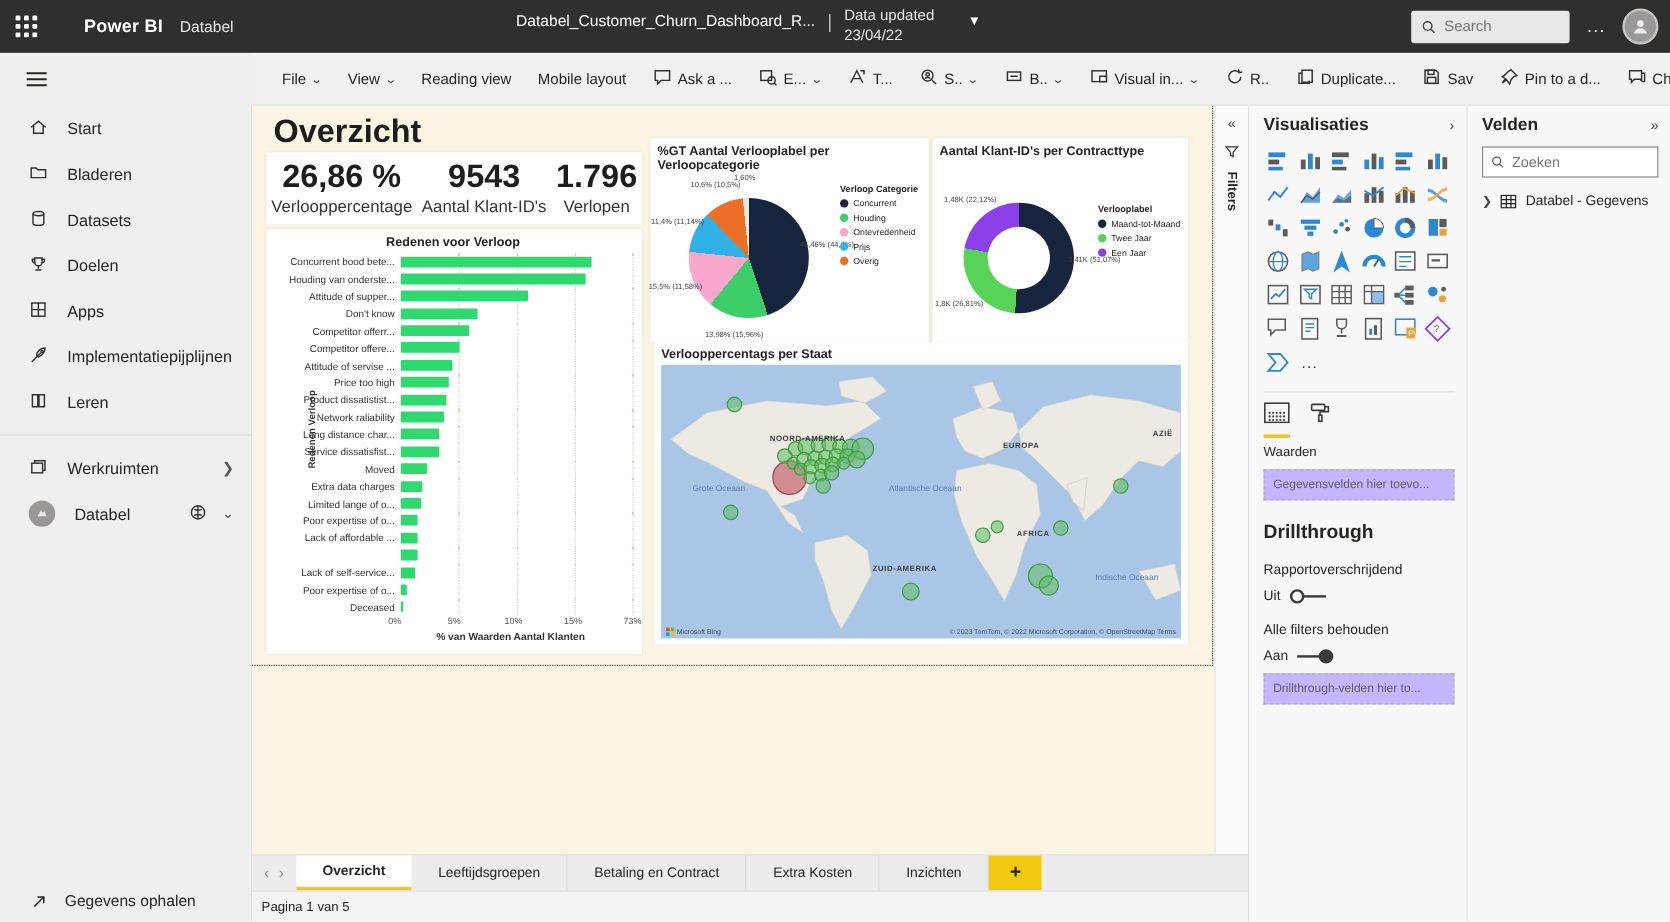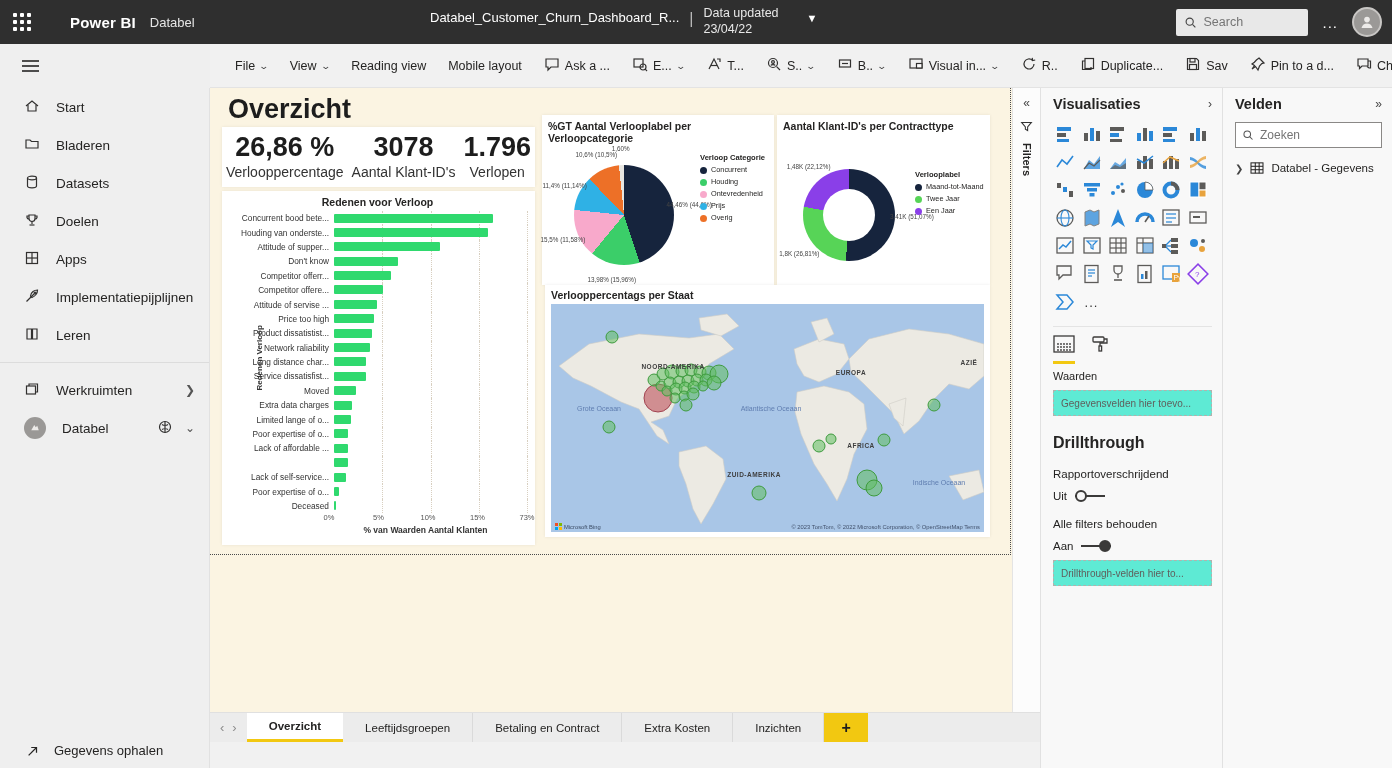--- a/index.html
+++ b/index.html
@@ -83,21 +83,21 @@
   .x-axis-title { text-align:center; font-size:8.5px; font-weight:700; color:#333; margin-left:96px; }
 
   
   .pie-card { left:332px; top:27px; width:232px; height:170px; padding:5px 6px; }
   .donut-card { left:567px; top:27px; width:213px; height:170px; padding:5px 6px; }
   .round-plot { position:absolute; border-radius:50%; }
   .slice-label { position:absolute; font-size:6.3px; color:#444; text-align:center; width:56px;
     transform:translate(-50%,-50%); line-height:1.25; }
   .legend { position:absolute; font-size:7.3px; color:#252423; }
   .legend .lg-title { font-weight:700; font-size:7.6px; margin-bottom:3px; }
-  .lg-item { display:flex; align-items:flex-end; gap:4px; margin-top:3px; white-space:nowrap; }
+  .lg-item { display:flex; align-items:center; gap:4px; margin-top:3px; white-space:nowrap; }
   .lg-dot { width:7px; height:7px; border-radius:50%; flex:none; }
 
   
   .map-card { left:335px; top:197px; width:445px; height:252px; padding:4px 6px; }
   .map-frame { position:relative; width:433px; height:228px; margin-top:3px; background:#A9C6E7; overflow:hidden; }
   .map-label { position:absolute; transform:translate(-50%,-50%); white-space:nowrap; }
   .map-label.land { font-size:6.5px; font-weight:700; color:#3E3E3E; letter-spacing:.5px; }
   .map-label.water { font-size:7px; color:#5F7DB0; }
   .map-attrib { position:absolute; right:4px; bottom:2px; font-size:5.8px; color:#40506B; }
   .map-logo { position:absolute; left:4px; bottom:2px; display:flex; align-items:center; gap:2px;
@@ -118,21 +118,21 @@
   .pane-head { display:flex; align-items:center; justify-content:space-between; }
   .pane-title { font-size:14.5px; font-weight:700; color:#252423; }
   .pane-chev { font-size:12px; color:#444; cursor:pointer; }
   .viz-grid { display:grid; grid-template-columns:repeat(6,1fr); grid-row-gap:4px; margin-top:10px; }
   .viz-icon { width:24px; height:24px; display:flex; align-items:center; justify-content:center; cursor:pointer; border-radius:2px; }
   .viz-more { font-size:13px; letter-spacing:1px; color:#333; display:flex; align-items:center; justify-content:center; cursor:pointer; }
   .viz-tabs { display:flex; gap:16px; margin-top:12px; border-top:1px solid #E4E4E4; padding-top:8px; }
   .viz-tab { padding-bottom:4px; cursor:pointer; }
   .viz-tab.active { border-bottom:3px solid #F2C811; }
   .waarden-label { font-size:11px; color:#252423; margin-top:6px; }
-  .dashed-box { margin-top:8px; border:1px dashed #B3B0AD; background:#5eead4; height:26px; display:flex;
+  .dashed-box { margin-top:8px; border:1px dashed #B3B0AD; background:#c4b5fd; height:26px; display:flex;
     align-items:center; padding:0 7px; font-size:10px; color:#605E5C; white-space:nowrap; overflow:hidden; cursor:pointer; }
   .drill-title { font-size:16px; font-weight:700; color:#252423; margin-top:18px; }
   .drill-label { font-size:11.5px; color:#252423; margin-top:16px; }
   .toggle-row { display:flex; align-items:center; gap:8px; margin-top:10px; font-size:11.5px; color:#252423; }
   .tg { position:relative; width:30px; height:12px; cursor:pointer; }
   .tg .track { position:absolute; top:5px; left:0; right:0; height:2px; background:#3B3A39; }
   .tg .knob { position:absolute; top:0; width:12px; height:12px; border-radius:50%; background:#F8F8F8; border:2px solid #3B3A39; }
   .tg.off .knob { left:0; }
   .tg.on .knob { right:0; background:#3B3A39; }
 
@@ -408,21 +408,21 @@
   <div class="canvas">
     <div class="page-area">
       <div class="page-title">Overzicht</div>
 
       <div class="card kpi-card" id="kpi-card">
           <div class="kpi">
             <div class="kpi-value">26,86 %</div>
             <div class="kpi-label">Verlooppercentage</div>
           </div>
           <div class="kpi">
-            <div class="kpi-value">3078</div>
+            <div class="kpi-value">9543</div>
             <div class="kpi-label">Aantal Klant-ID's</div>
           </div>
           <div class="kpi">
             <div class="kpi-value">1.796</div>
             <div class="kpi-label">Verlopen</div>
           </div>
         </div>
 
       <div class="card bar-card">
         <div class="chart-title">Redenen voor Verloop</div>
@@ -1179,13 +1179,16 @@
         <span>‹</span>
         <span>›</span>
       </div>
       <div class="tab active">Overzicht</div>
       <div class="tab">Leeftijdsgroepen</div>
       <div class="tab">Betaling en Contract</div>
       <div class="tab">Extra Kosten</div>
       <div class="tab">Inzichten</div>
       <div class="tab-add">+</div>
     </div>
+  <div class="statusbar">
+    <span>Pagina 1 van 5</span>
+  </div>
 </div>
 
 </body></html>

